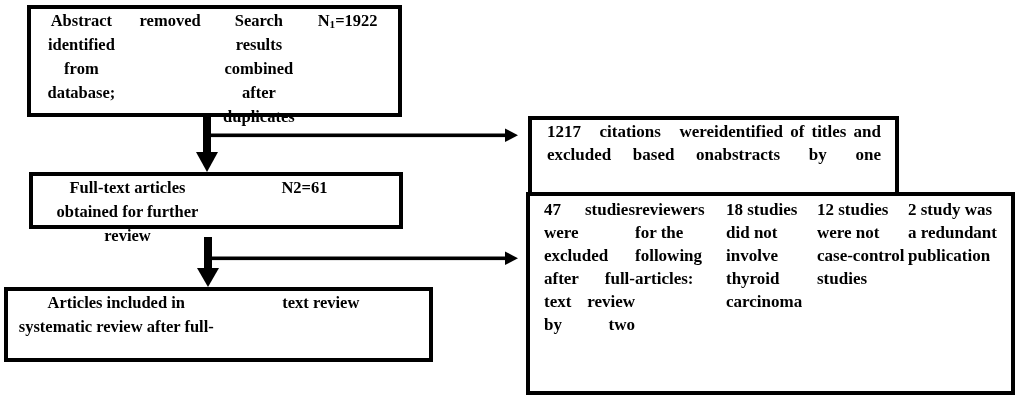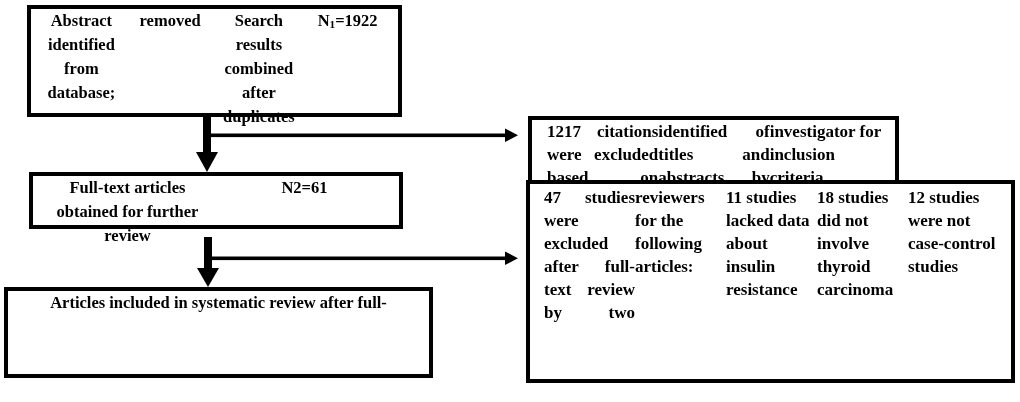--- a/index.html
+++ b/index.html
@@ -32,23 +32,23 @@
     text-align: center;
     padding: 0 6px;
   }
   .rbox {
     font-size: 17px;
     line-height: 23px;
     text-align: left;
   }
   #box-identified   { left: 27px;  top: 5px;   width: 375px; height: 112px; }
   #box-fulltext     { left: 29px;  top: 172px; width: 374px; height: 57px;  }
-  #box-included     { left: 4px;   top: 287px; width: 429px; height: 91px;  }
+  #box-included     { left: 4px;   top: 287px; width: 429px; height: 75px;  }
   #box-excl-screen  { left: 528px; top: 92px;  width: 371px; height: 93px;  padding: 0 14px 16px 15px; margin-top: 24px; }
-  #box-excl-full    { left: 526px; top: 180px; width: 489px; height: 203px; padding: 2px 12px 0 14px; }
+  #box-excl-full    { left: 526px; top: 192px; width: 489px; height: 203px; padding: 2px 12px 0 14px; }
   .ln { width: 100%; }
   .just {
     text-align: justify;
     text-align-last: justify;
   }
   sub {
     font-size: 68%;
     line-height: 0;
     vertical-align: -0.22em;
   }
@@ -74,34 +74,34 @@
     <div class="ln"><span>N</span><sub>1</sub><span>=1922</span></div>
   </div>
 
   <div class="box lbox" id="box-fulltext">
     <div class="ln">Full-text articles obtained for further review</div>
     <div class="ln">N2=61</div>
   </div>
 
   <div class="box lbox" id="box-included">
     <div class="ln">Articles included in systematic review after full-</div>
+    <div class="ln">text review</div>
   </div>
 
   <div class="box rbox" id="box-excl-screen">
     <div class="ln just">1217 citations were excluded based on</div>
     <div class="ln just">identified of titles and abstracts by one</div>
-    <div class="ln">investigator for inclusion criteria.</div>
   </div>
 
   <div class="box rbox" id="box-excl-full">
     <div class="ln just">47 studies were excluded after full-text review by two</div>
     <div class="ln">reviewers for the following articles:</div>
-    <div class="ln">11 studies lacked data about insulin resistance</div>
     <div class="ln">18 studies did not involve thyroid carcinoma</div>
     <div class="ln">12 studies were not case-control studies</div>
+    <div class="ln">2 study was a redundant publication</div>
   </div>
 
   <svg class="arrows" viewBox="0 0 1020 402" xmlns="http://www.w3.org/2000/svg" aria-hidden="true">
     <g>
       <rect x="203" y="117" width="8" height="38"></rect>
       <polygon points="196,152 218,152 207,172"></polygon>
     </g>
     <g>
       <rect x="211" y="133.5" width="295" height="3.6"></rect>
       <polygon points="505,128.5 505,142 518,135.3"></polygon>

